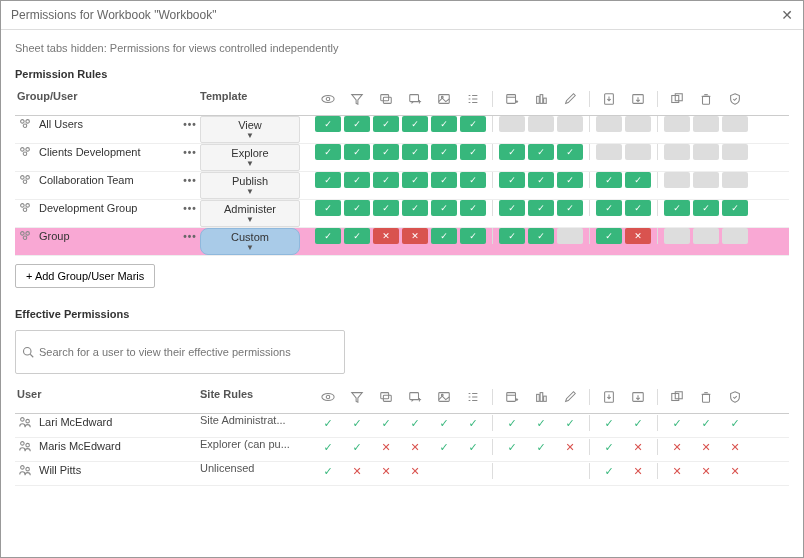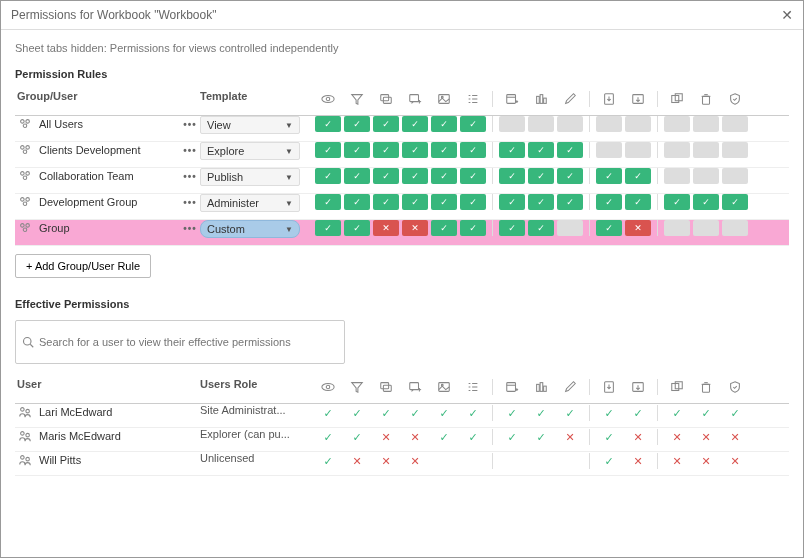--- a/index.html
+++ b/index.html
@@ -14,21 +14,21 @@
 .rules-table { width: 100%; }
 .header-row, .rule-row, .user-row { display: flex; align-items: flex-start; border-bottom: 1px solid #eee; min-height: 26px; }
 .header-row { border-bottom: 1px solid #ccc; padding-bottom: 4px; }
 .col-name { width: 185px; display: flex; align-items: center; gap: 6px; padding-left: 2px; }
 .col-template { width: 115px; display: flex; align-items: center; }
 .col-perms { flex: 1; display: flex; align-items: center; gap: 3px; }
 .header-label { font-weight: 600; font-size: 11px; color: #555; }
 .group-icon { width: 16px; height: 16px; display: inline-flex; align-items: center; justify-content: center; }
 .group-icon svg { width: 14px; height: 14px; }
 .more { width: 20px; text-align: center; color: #666; letter-spacing: 1px; font-weight: bold; cursor: pointer; font-size: 10px; }
-.template-sel { display: flex; align-items: center; justify-content: space-between; width: 100px; background: #f5f5f5; border: 1px solid #ddd; border-radius: 2px; padding: 2px 6px; font-size: 11px; cursor: pointer; }
+.template-sel { display: flex; align-items: center; justify-content: space-between; width: 100px; background: #f5f5f5; border: 1px solid #ddd; border-radius: 2px; padding: 2px 6px; font-size: 11px; cursor: pointer; flex-direction: column; }
 .template-sel .caret { font-size: 8px; color: #555; }
 .rule-row.selected { background: #f9a8d4; }
 .rule-row.selected .template-sel { background: #a9cbe8; border-color: #8fb8dc; border-radius: 8px; }
 
 .perm-cell { width: 26px; height: 16px; border-radius: 2px; display: inline-flex; align-items: center; justify-content: center; font-size: 9px; color: #fff; }
 .perm-cell.allow { background: #37b77c; }
 .perm-cell.deny { background: #d9534f; }
 .perm-cell.unset { background: #ddd; }
 .perm-sep-line { width: 1px; height: 16px; background: #ddd; margin: 0 3px; }
 
@@ -359,35 +359,35 @@
               <span class="perm-cell deny">✕</span>
               <span class="perm-sep-line"></span>
               <span class="perm-cell unset"></span>
               <span class="perm-cell unset"></span>
               <span class="perm-cell unset"></span>
             </div>
           </div>
         </div>
     </div>
 
-    <button class="add-rule-btn">Add Group/User Rule</button>
+    <button class="add-rule-btn">Add Group/User Maris</button>
 
     <div class="effective-section">
       <div class="section-title">Effective Permissions</div>
       <div class="search-box">
         <svg viewBox="0 0 16 16" fill="none" stroke="currentColor" stroke-width="1.5">
             <circle cx="7" cy="7" r="5"></circle>
             <line x1="11" y1="11" x2="15" y2="15"></line>
           </svg>
         <input type="text" placeholder="Search for a user to view their effective permissions" style="">
       </div>
 
       <div class="header-row">
         <div class="col-name header-label">User</div>
-        <div class="col-siterole header-label">Users Role</div>
+        <div class="col-siterole header-label">Site Rules</div>
         <div class="col-perms" id="eff-perm-headers">
             <span class="perm-header-icon">
               <svg viewBox="0 0 16 16" fill="none" stroke="currentColor" stroke-width="1.2">
                 <ellipse cx="8" cy="8" rx="7" ry="4"></ellipse>
                 <circle cx="8" cy="8" r="2"></circle>
               </svg>
             </span>
             <span class="perm-header-icon">
               <svg viewBox="0 0 16 16" fill="none" stroke="currentColor" stroke-width="1.2">
                 <path d="M2 3h12l-5 6v5l-2-1v-4z"></path>

